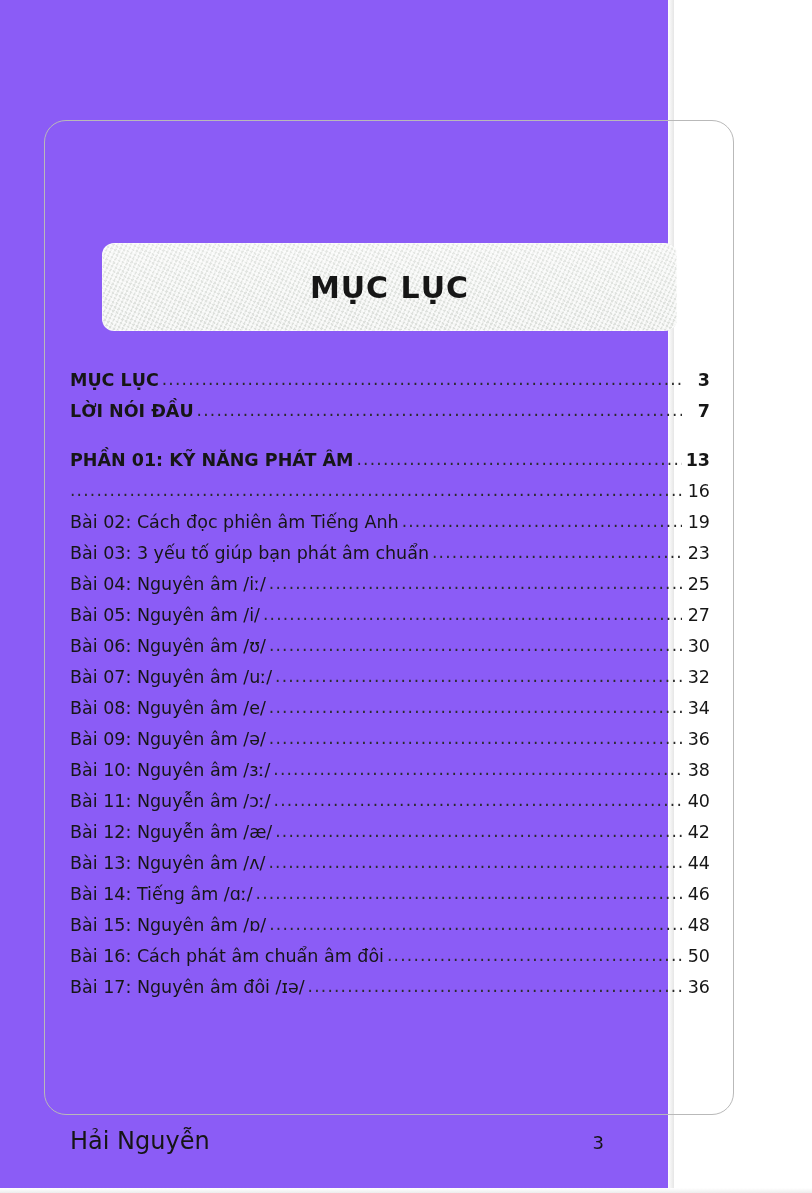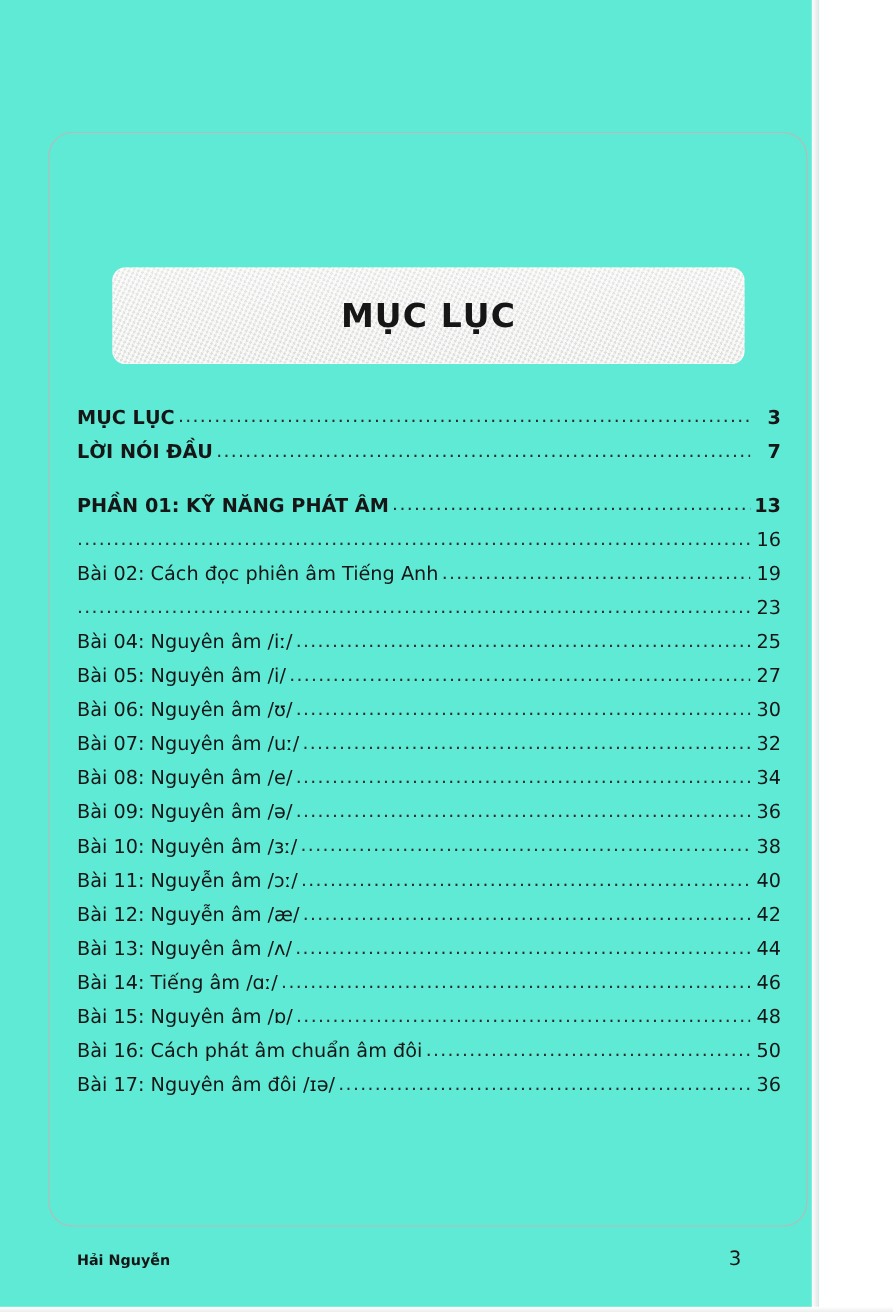--- a/index.html
+++ b/index.html
@@ -10,23 +10,23 @@
     width: 812px;
     height: 1193px;
     background: #ffffff;
     font-family: "DejaVu Sans", sans-serif;
     position: relative;
     overflow: hidden;
   }
   .page {
     position: absolute;
     left: 0; top: 0;
-    width: 744px;
+    width: 674px;
     height: 1193px;
-    background: #5eead4;
+    background: #8b5cf6;
   }
   
   .edge-right {
     position: absolute;
     right: 0; top: 0;
     width: 6px; height: 1193px;
     background: linear-gradient(to right, #ffffff, #e6e6e6);
   }
   .edge-bottom {
     position: absolute;
@@ -107,22 +107,22 @@
   .footer {
     position: absolute;
     left: 70px;
     right: 70px;
     bottom: 38px;
     display: flex;
     justify-content: space-between;
     align-items: baseline;
   }
   .footer-author {
-    font-size: 13px;
-    font-weight: bold;
+    font-size: 24px;
+    font-weight: normal;
     color: #151515;
   }
   .footer-page {
     font-size: 18px;
     color: #151515;
   }
 </style>
 </head>
 <body>
 
@@ -160,20 +160,21 @@
         <div class="toc-row">
           <span class="toc-dots">........................................................................................................................</span>
           <span class="toc-page">16</span>
         </div>
         <div class="toc-row">
           <span class="toc-label">Bài 02: Cách đọc phiên âm Tiếng Anh</span>
           <span class="toc-dots">........................................................................................................................</span>
           <span class="toc-page">19</span>
         </div>
         <div class="toc-row">
+          <span class="toc-label">Bài 03: 3 yếu tố giúp bạn phát âm chuẩn</span>
           <span class="toc-dots">........................................................................................................................</span>
           <span class="toc-page">23</span>
         </div>
         <div class="toc-row">
           <span class="toc-label">Bài 04: Nguyên âm /iː/</span>
           <span class="toc-dots">........................................................................................................................</span>
           <span class="toc-page">25</span>
         </div>
         <div class="toc-row">
           <span class="toc-label">Bài 05: Nguyên âm /i/</span>

